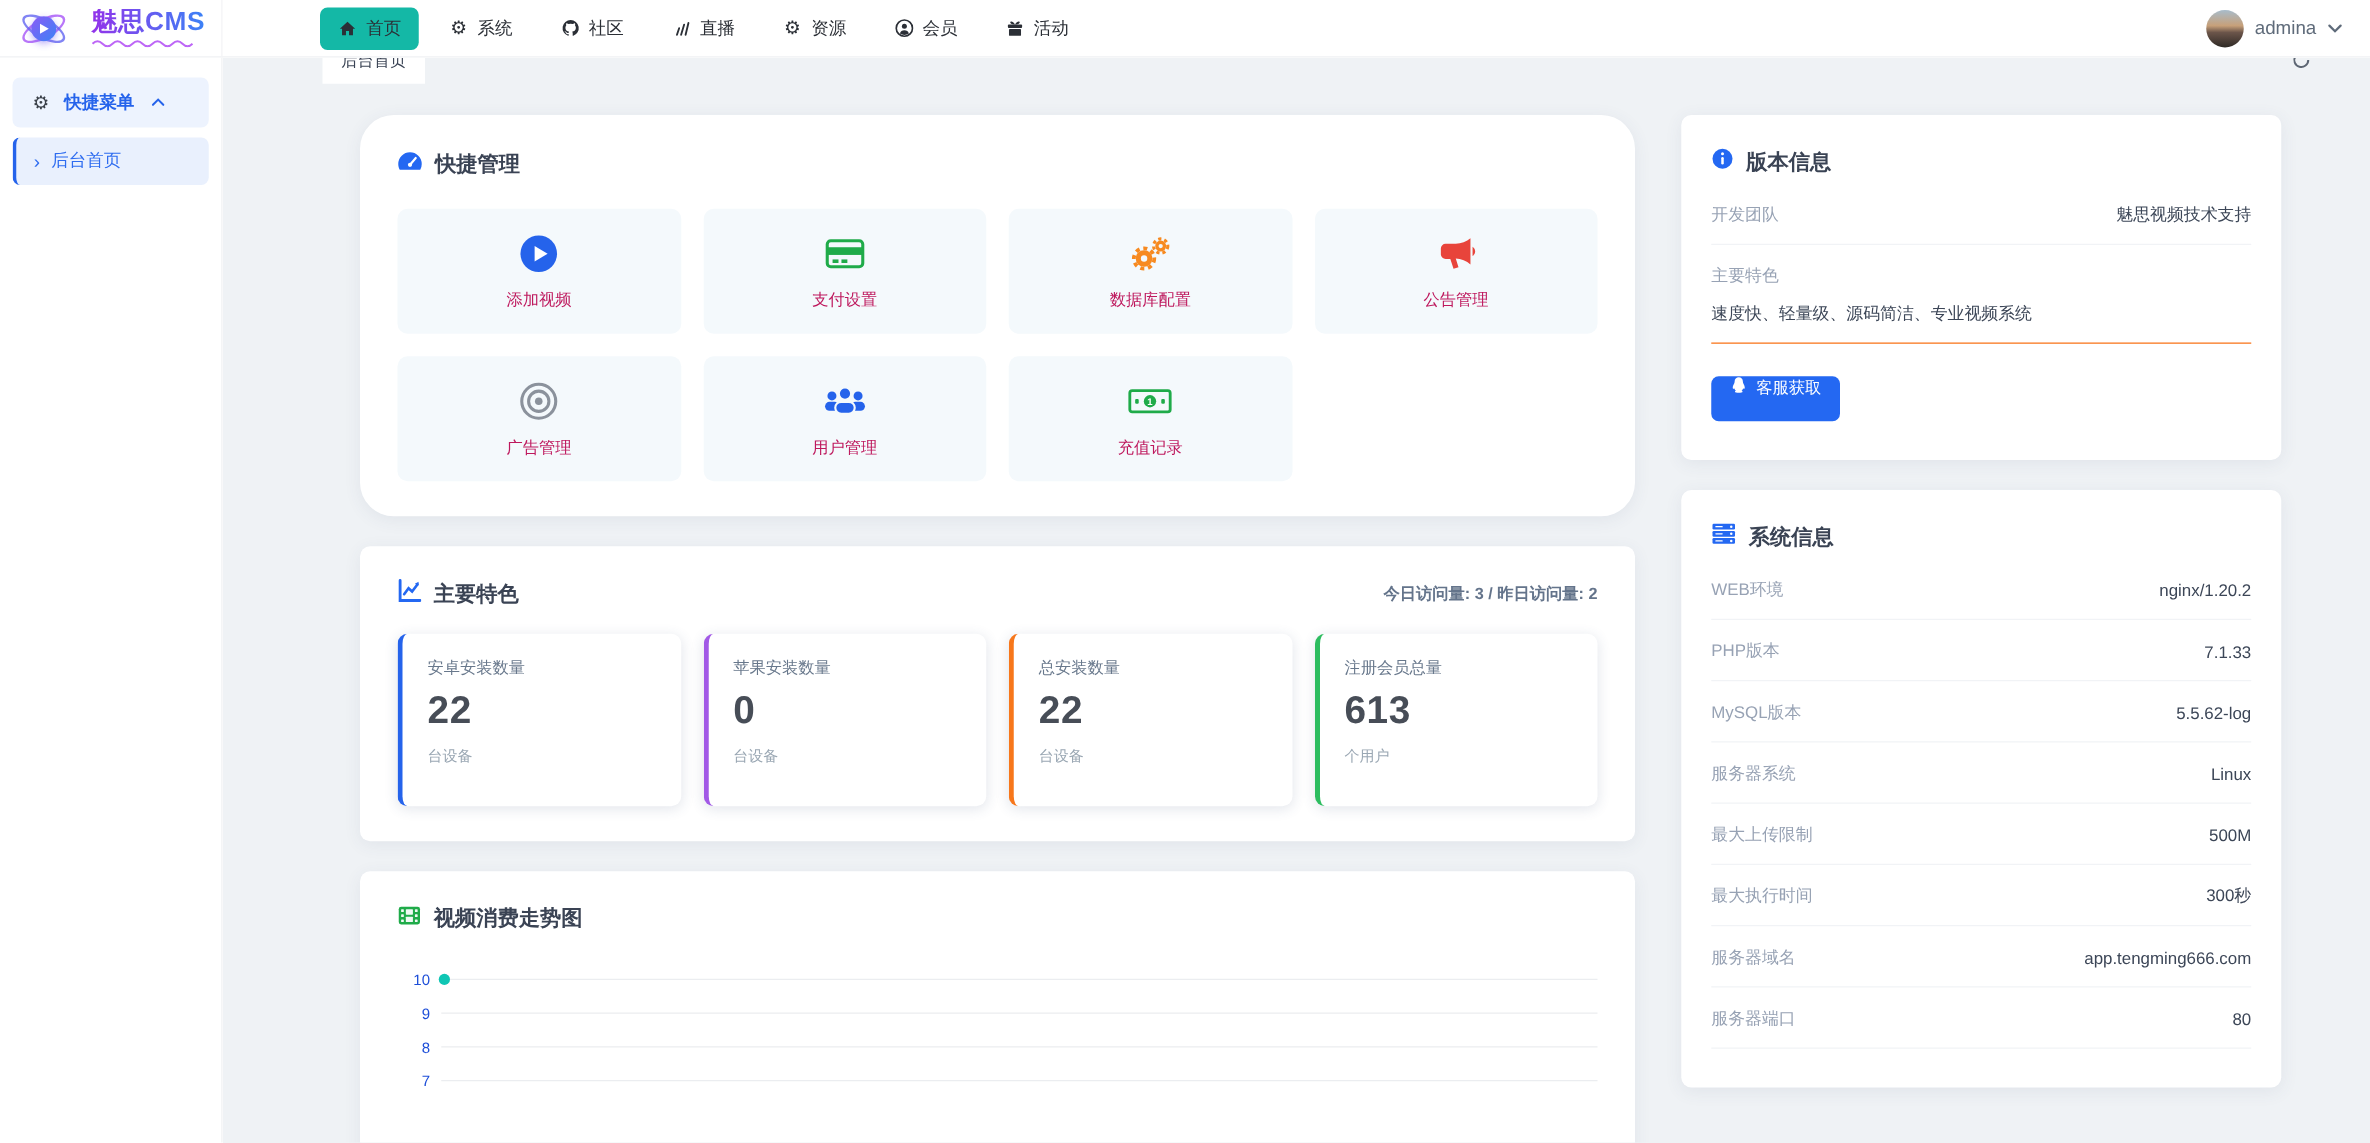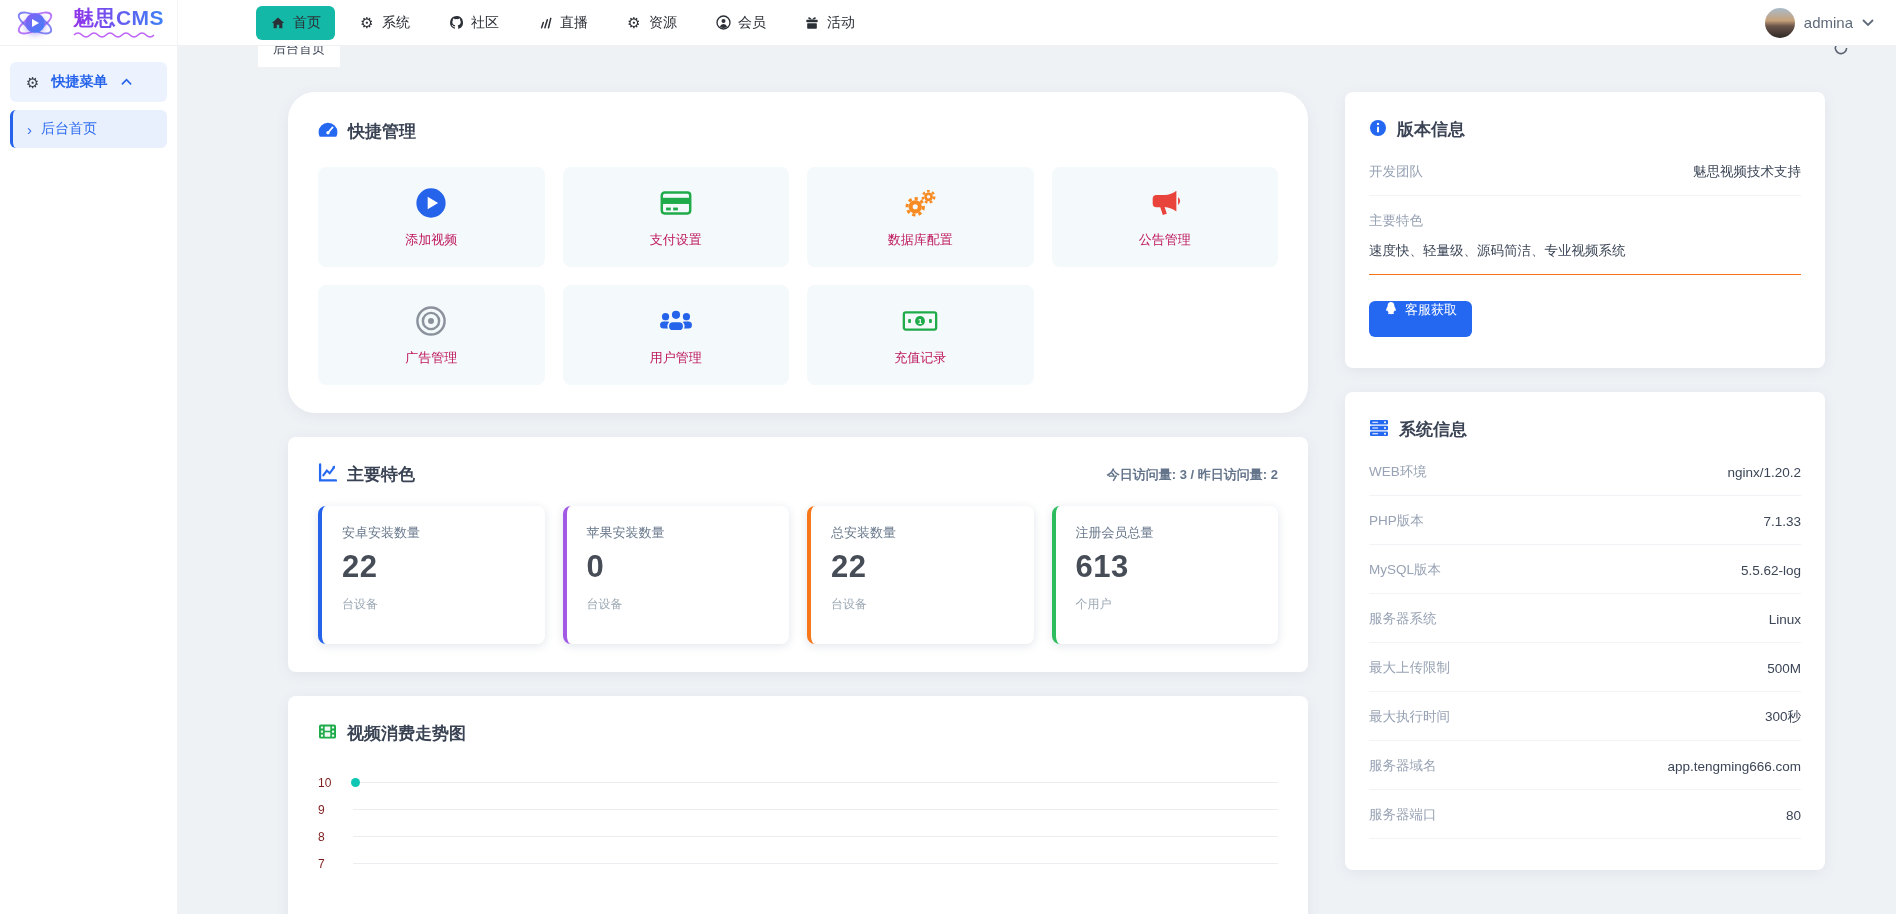--- a/index.html
+++ b/index.html
@@ -87,21 +87,21 @@
   .stat-card.b2 { border-left-color:#f7771b; }
   .stat-card.b3 { border-left-color:#2dbd5f; }
   .s-label { font-size:13px; color:#68788c; }
   .s-value { font-size:31px; font-weight:bold; color:#474d57; margin-top:7px; letter-spacing:.5px; }
   .s-unit { font-size:12px; color:#9aa7b3; margin-top:11px; }
 
   
   .chart-card { padding:26px 30px; min-height:290px; }
   .chart { margin-top:24px; }
   .chart-row { height:27px; display:flex; align-items:center; }
-  .tick { width:26px; font-size:12px; color:#7f1d1d; margin-right:9px; }
+  .tick { width:26px; text-align:right; font-size:12px; color:#1d4ed8; margin-right:9px; }
   .gridline { flex:1; border-top:1px solid #ebedf0; position:relative; }
   .trend-dot { position:absolute; left:-2px; top:-5px; width:9px; height:9px; border-radius:50%;
     background:#0fc6b4; }
 
   
   .info-card { padding:26px 24px 31px; }
   .info-rows { margin-top:6px; }
   .info-row { display:flex; align-items:center; justify-content:space-between;
     padding:16px 0 14px; border-bottom:1px solid #f1f3f6; }
   .i-label { font-size:13.5px; color:#97a2b4; }

